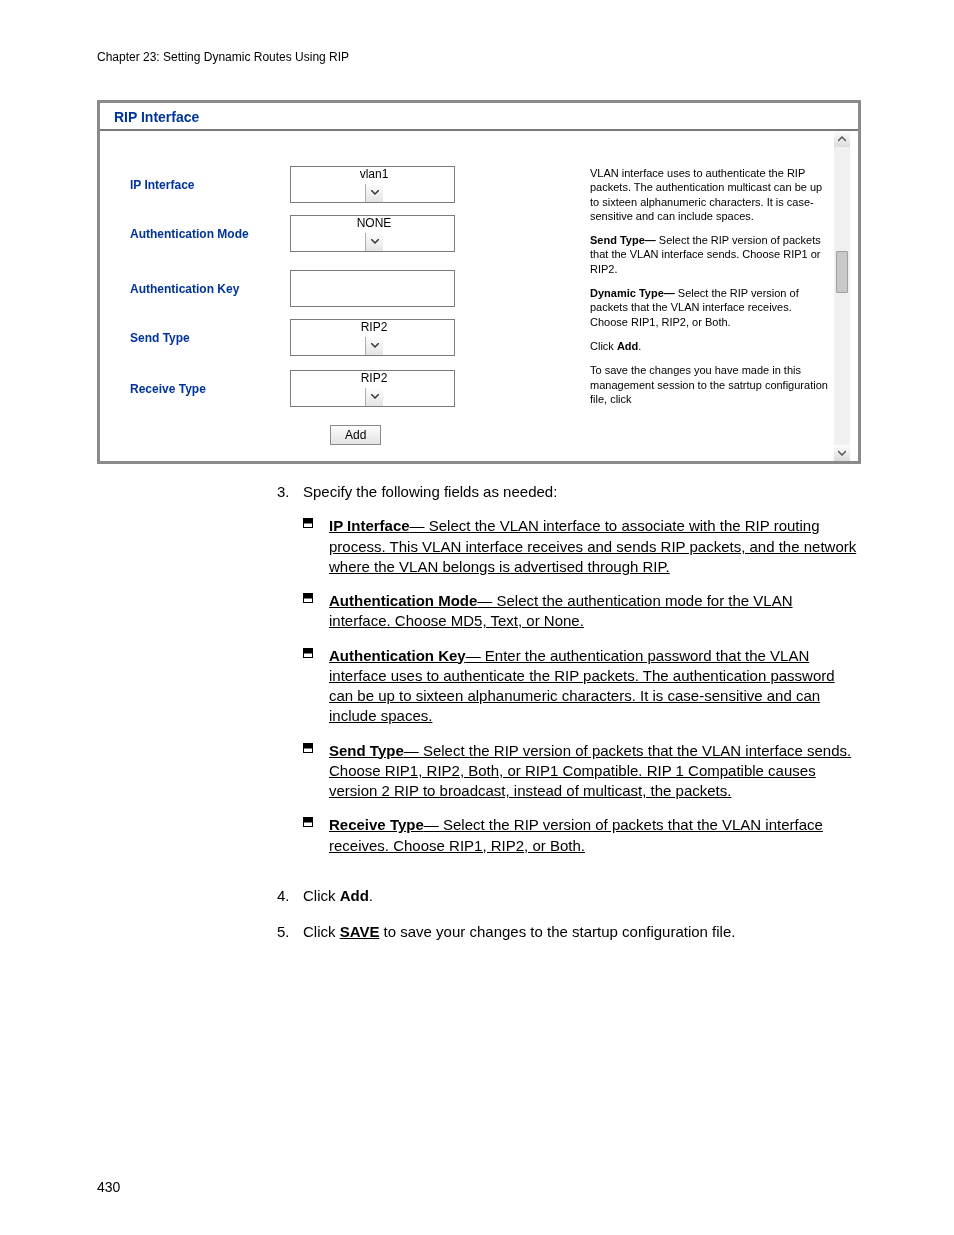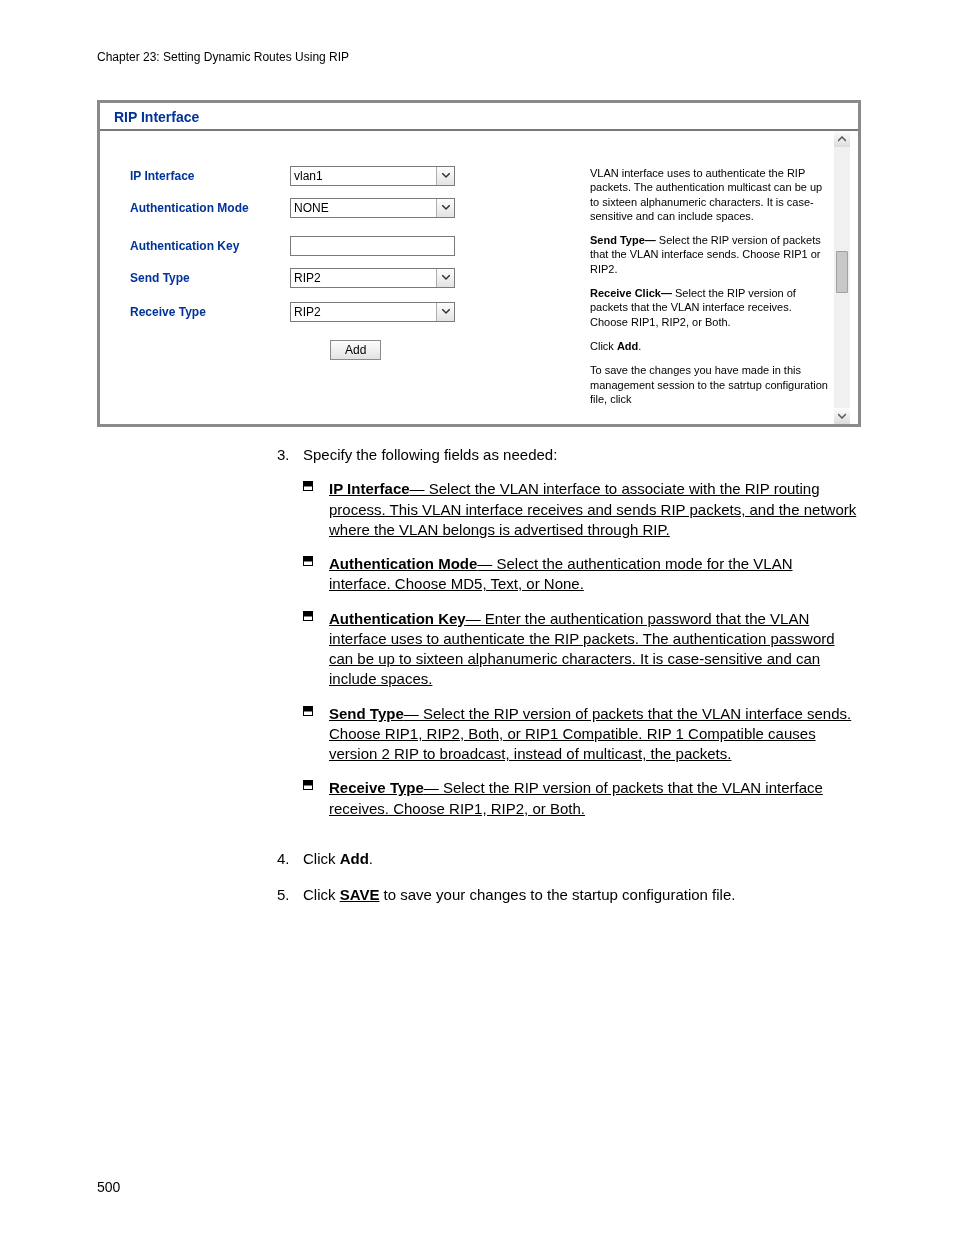--- a/index.html
+++ b/index.html
@@ -48,26 +48,27 @@
   }
   .form-label {
     width: 160px;
     font-size: 12px;
     font-weight: bold;
     color: #003399;
   }
   .form-select, .form-input {
     font-family: Arial, Helvetica, sans-serif;
     font-size: 12px;
-    height: 20px;
+    height: 37px;
     width: 165px;
     border: 1px solid #7a7a7a;
     background: #fff;
     box-sizing: border-box;
     position: relative;
+    flex-direction: column;
   }
   .form-select {
     display: flex;
     align-items: center;
     justify-content: space-between;
     padding: 0 0 0 3px;
   }
   .select-arrow {
     width: 17px;
     height: 18px;
@@ -233,21 +234,21 @@
         </div>
 
         <div class="add-row">
           <button class="add-button">Add</button>
         </div>
       </div>
 
       <div class="help-col">
         <p>VLAN interface uses to authenticate the RIP packets. The authentication multicast can be up to sixteen alphanumeric characters. It is case-sensitive and can include spaces.</p>
         <p><b>Send Type—</b><span> Select the RIP version of packets that the VLAN interface sends. Choose RIP1 or RIP2.</span></p>
-        <p><b>Receive Click—</b><span> Select the RIP version of packets that the VLAN interface receives. Choose RIP1, RIP2, or Both.</span></p>
+        <p><b>Dynamic Type—</b><span> Select the RIP version of packets that the VLAN interface receives. Choose RIP1, RIP2, or Both.</span></p>
         <p><span>Click </span><b>Add</b><span>.</span></p>
         <p>To save the changes you have made in this management session to the satrtup configuration file, click</p>
 
         <div class="help-scroll">
           <div class="scroll-btn">
             <svg width="8" height="6">
                 <polyline points="0,5 4,1 8,5" fill="none" stroke="#555" stroke-width="1.5"></polyline>
               </svg>
           </div>
           <div class="scroll-thumb"></div>
@@ -323,14 +324,14 @@
         <div><span>Click </span><b>Add</b><span>.</span></div>
       </li>
 
       <li>
         <span class="num">5.</span>
         <div><span>Click </span><span class="save-link">SAVE</span><span> to save your changes to the startup configuration file.</span></div>
       </li>
     </ol>
   </div>
 
-  <div class="page-number">500</div>
+  <div class="page-number">430</div>
 </div>
 
 </body></html>

